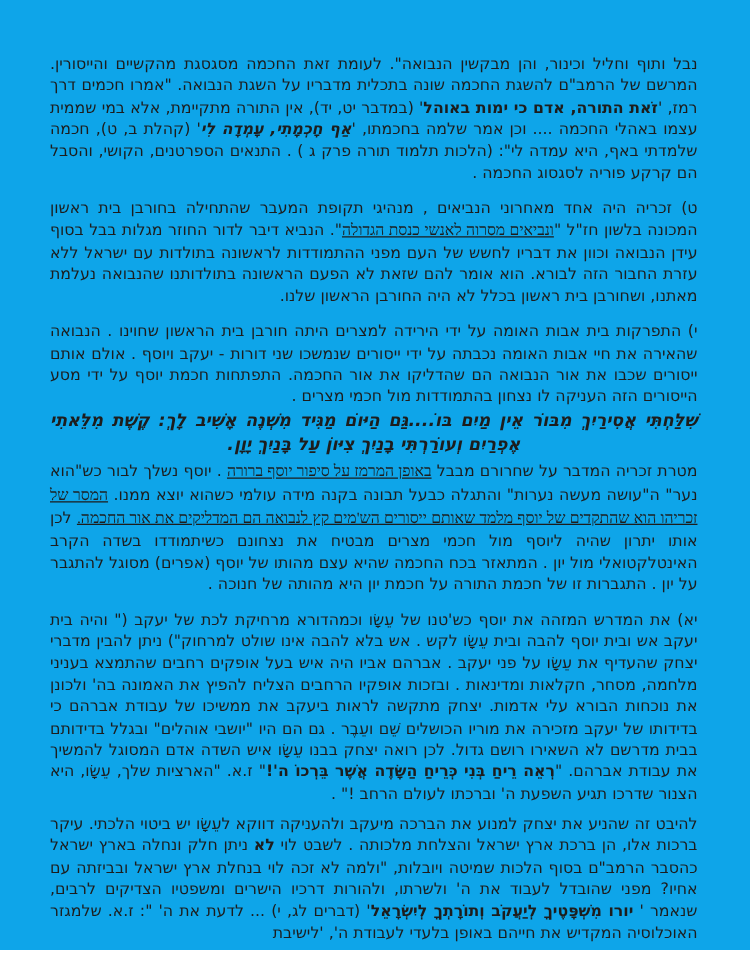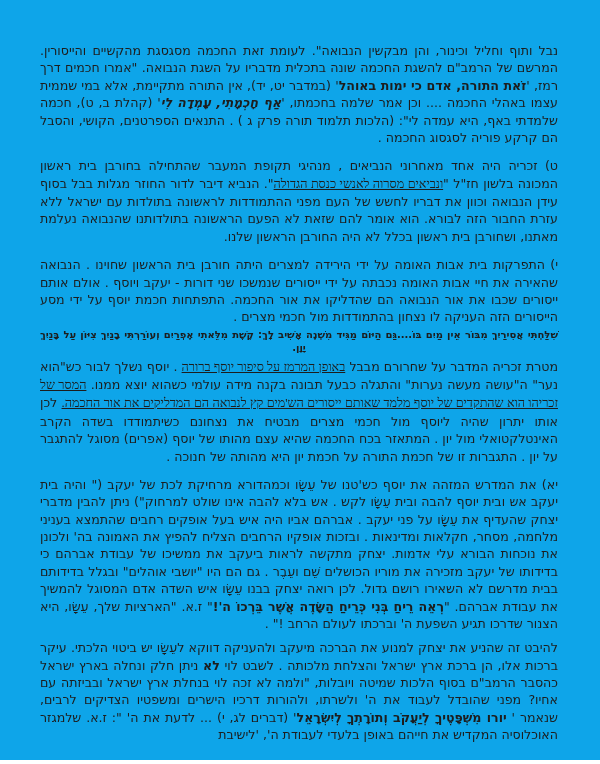--- a/index.html
+++ b/index.html
@@ -26,25 +26,26 @@
     margin: 0;
   }
   .gap {
     margin-top: 11px;
   }
   .smallgap {
     margin-top: 7px;
   }
   .verse {
     font-weight: bold;
-    font-size: 10px;
+    font-size: 14px;
     line-height: 1.35;
     text-align: justify;
     text-align-last: center;
     margin-top: 2px;
+    font-style: italic;
   }
   .after-verse {
     margin-top: 3px;
   }
   .b { font-weight: bold; }
   .i { font-style: italic; }
   .u { text-decoration: underline; font-family: Liberation Serif, serif; }
 </style>
 </head>
 <body>

